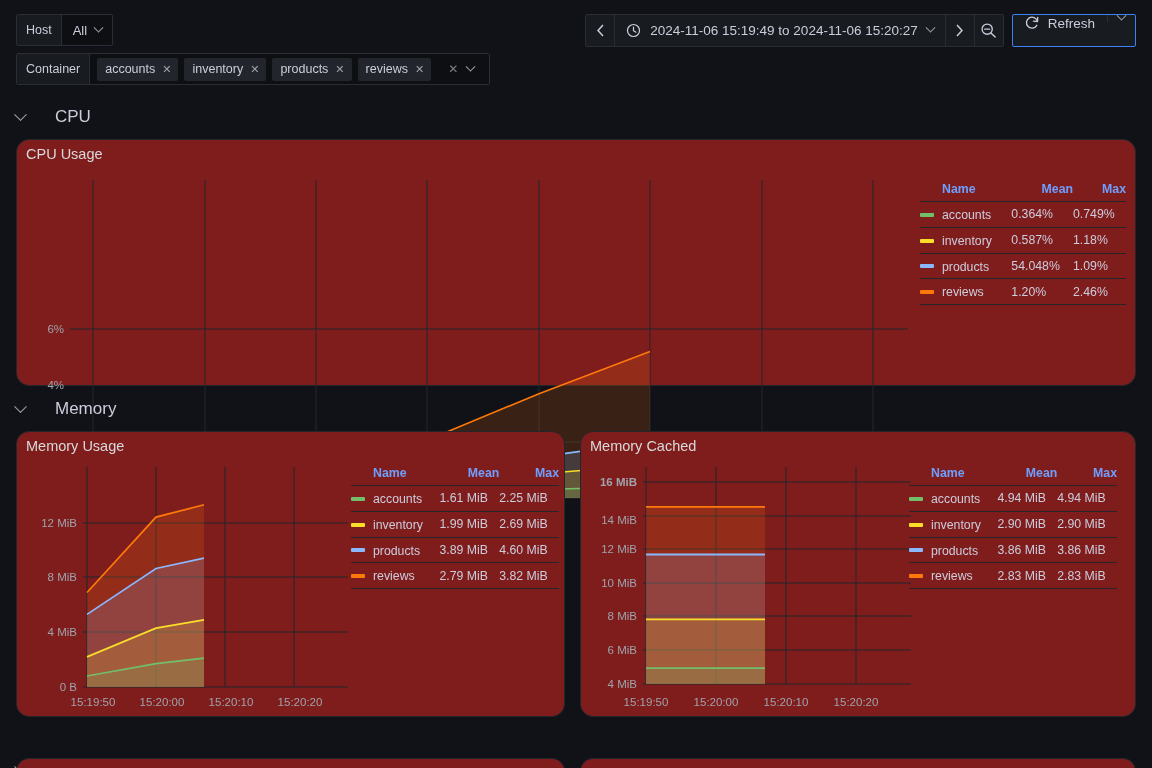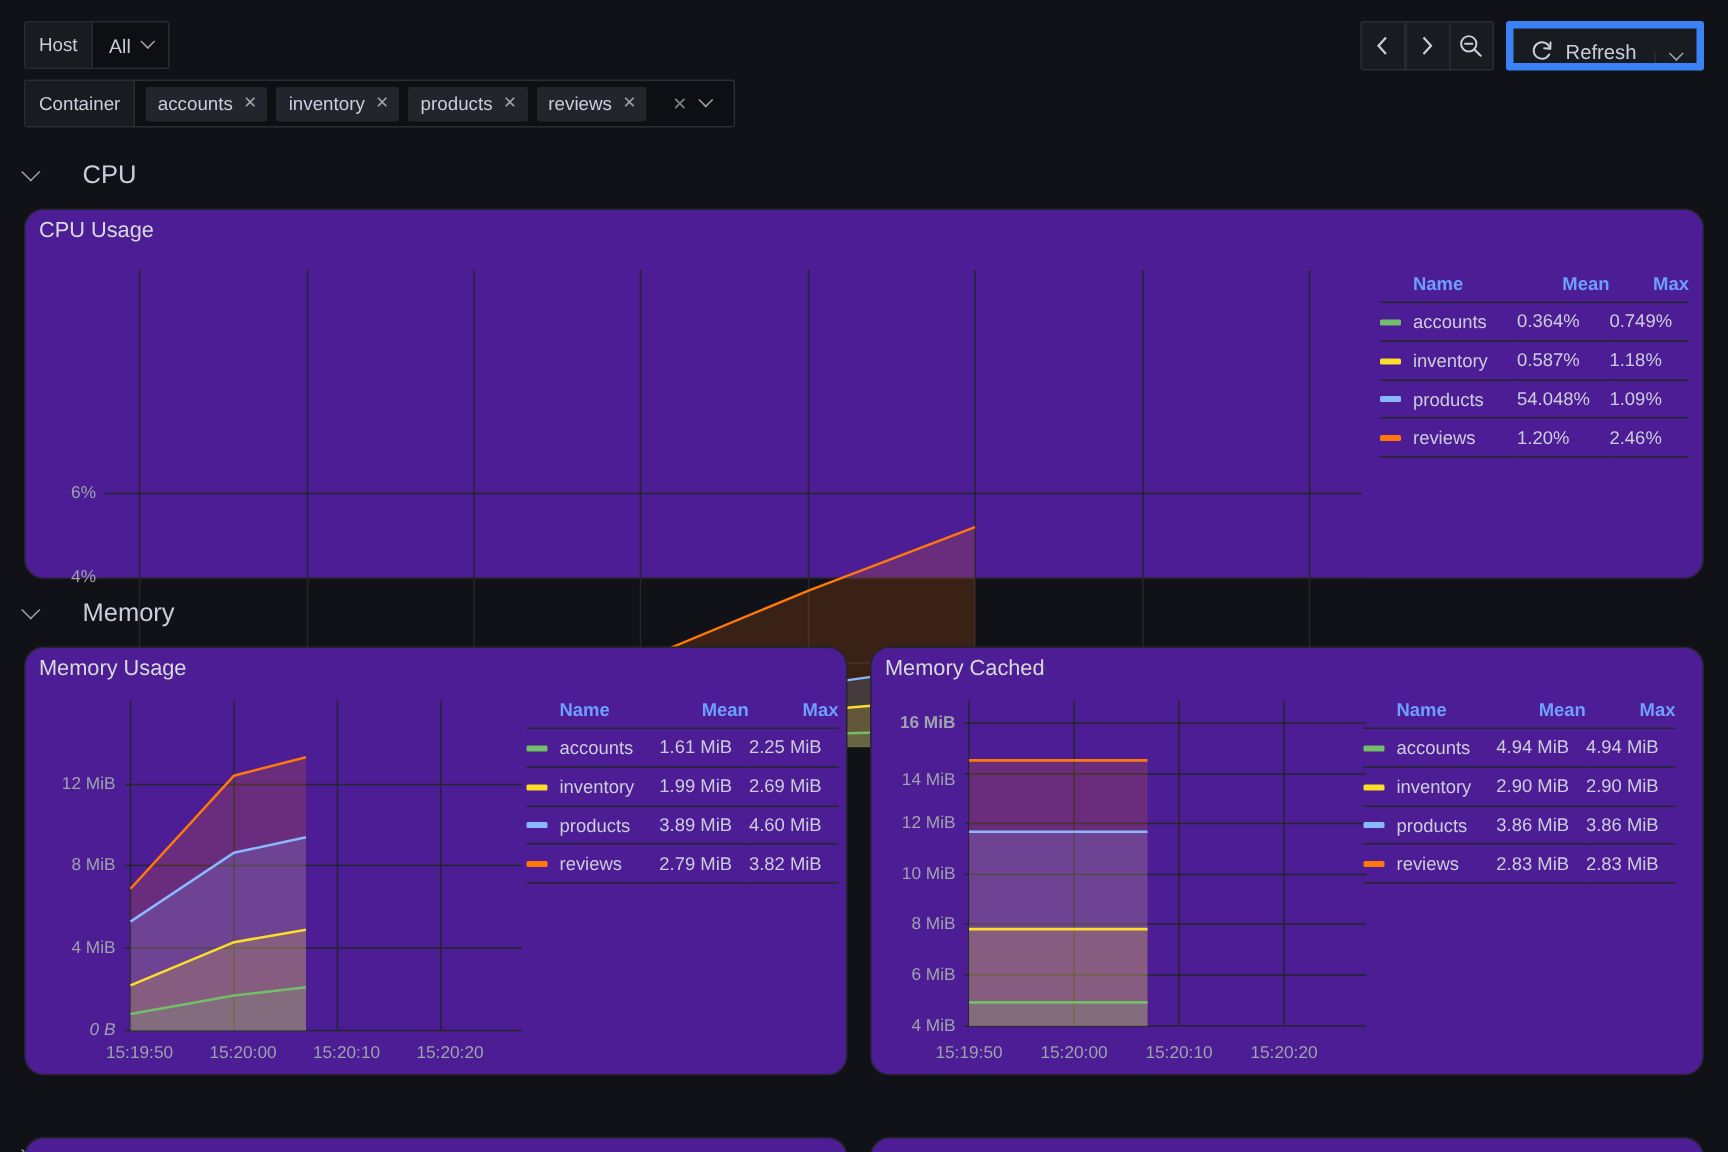--- a/index.html
+++ b/index.html
@@ -69,22 +69,22 @@
     display: flex; align-items: center; justify-content: center;
     width: 28px; color: #ccccdc; cursor: pointer; font-size: 13px;
   }
   .tp-sep { width: 1px; background: #2a2d35; }
   .tp-range {
     display: flex; align-items: center; gap: 9px;
     padding: 0 11px; color: #ccccdc; font-size: 13.5px; cursor: pointer;
     white-space: nowrap;
   }
   .refresh-group {
-    display: flex; align-items: flex-end;
-    background: #181b1f; border: 5px solid #3b82f6; border-radius: 2px;
+    display: flex; align-items: flex-start;
+    background: #181b1f; border: 1px solid #3b82f6; border-radius: 2px;
   }
   .refresh-main {
     display: flex; align-items: center; gap: 8px;
     padding: 0 12px 0 11px; color: #ccccdc; font-size: 13.5px; cursor: pointer;
   }
   .refresh-caret {
     display:flex; align-items:center; justify-content:center;
     width: 28px; border-left: 1px solid #2a2d35; cursor: pointer;
   }
 
@@ -94,21 +94,21 @@
     color: #ccccdc; font-size: 17px; cursor: pointer;
   }
   .section-head .scaret {
     width: 9px; height: 9px; border-right: 1.5px solid #9fa3ab;
     border-bottom: 1.5px solid #9fa3ab; transform: rotate(45deg) translate(-2px,-2px);
   }
 
   
   .panel {
     position: absolute;
-    background: #4c1d95;
+    background: #7f1d1d;
     border: 1px solid #23262b;
     border-radius: 13px;
   }
   .panel-title {
     position: absolute; left: 9px; top: 6px;
     color: #d8d9da; font-size: 14.5px;
   }
   .axis-label {
     position: absolute; color: #9fa3ab; font-size: 11.5px; white-space: nowrap;
   }
@@ -181,20 +181,28 @@
   </div>
 
   <div class="timebar">
     <div class="tp-group">
       <div class="tp-btn">
         <svg width="9" height="13" viewBox="0 0 9 13">
           <path d="M7 1 L2 6.5 L7 12" fill="none" stroke="#ccccdc" stroke-width="1.5"></path>
         </svg>
       </div>
       <div class="tp-sep"></div>
+      <div class="tp-range">
+        <svg width="15" height="15" viewBox="0 0 16 16">
+          <circle cx="8" cy="8" r="6.4" fill="none" stroke="#ccccdc" stroke-width="1.3"></circle>
+          <path d="M8 4.4 V8.2 L10.6 9.8" fill="none" stroke="#ccccdc" stroke-width="1.3" stroke-linecap="round"></path>
+        </svg>
+        <span>2024-11-06 15:19:49 to 2024-11-06 15:20:27</span>
+        <span class="chev sm"></span>
+      </div>
       <div class="tp-sep"></div>
       <div class="tp-btn">
         <svg width="9" height="13" viewBox="0 0 9 13">
           <path d="M2 1 L7 6.5 L2 12" fill="none" stroke="#ccccdc" stroke-width="1.5"></path>
         </svg>
       </div>
       <div class="tp-sep"></div>
       <div class="tp-btn">
         <svg width="17" height="17" viewBox="0 0 18 18">
           <circle cx="7.6" cy="7.6" r="5.4" fill="none" stroke="#ccccdc" stroke-width="1.4"></circle>
@@ -323,21 +331,21 @@
   <span class="scaret"></span>
   <span>Memory</span>
 </div>
 
 <div class="panel" style="left:16px; top:431px; width:549px; height:286px;">
   <div class="panel-title">Memory Usage</div>
 
   <div class="axis-label ylab" style="left:0px; top:91px;  width:60px;">12 MiB</div>
   <div class="axis-label ylab" style="left:0px; top:145px; width:60px;">8 MiB</div>
   <div class="axis-label ylab" style="left:0px; top:200px; width:60px;">4 MiB</div>
-  <div class="axis-label ylab" style="left:0px; top:255px; width:60px;font-style:italic;">0 B</div>
+  <div class="axis-label ylab" style="left:0px; top:255px; width:60px;">0 B</div>
 
   <svg class="graph" style="left:66px; top:35px; width:265px; height:225px;" width="265" height="225" viewBox="0 0 265 225" preserveAspectRatio="none">
     <g stroke="#23262b" stroke-width="1">
       <line x1="0" y1="56" x2="265" y2="56"></line>
       <line x1="0" y1="110" x2="265" y2="110"></line>
       <line x1="0" y1="165" x2="265" y2="165"></line>
       <line x1="0" y1="220" x2="265" y2="220"></line>
       <line x1="4" y1="0" x2="4" y2="220"></line>
       <line x1="73" y1="0" x2="73" y2="220"></line>
       <line x1="142" y1="0" x2="142" y2="220"></line>

